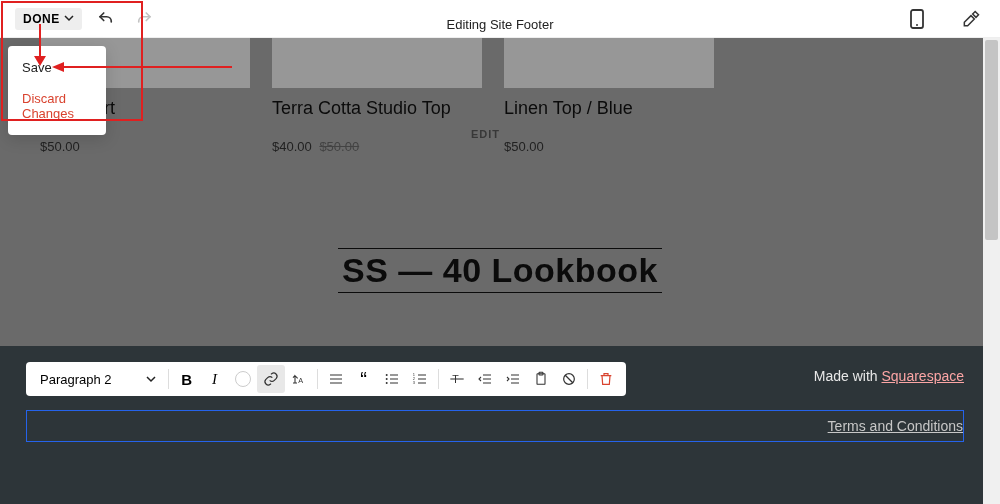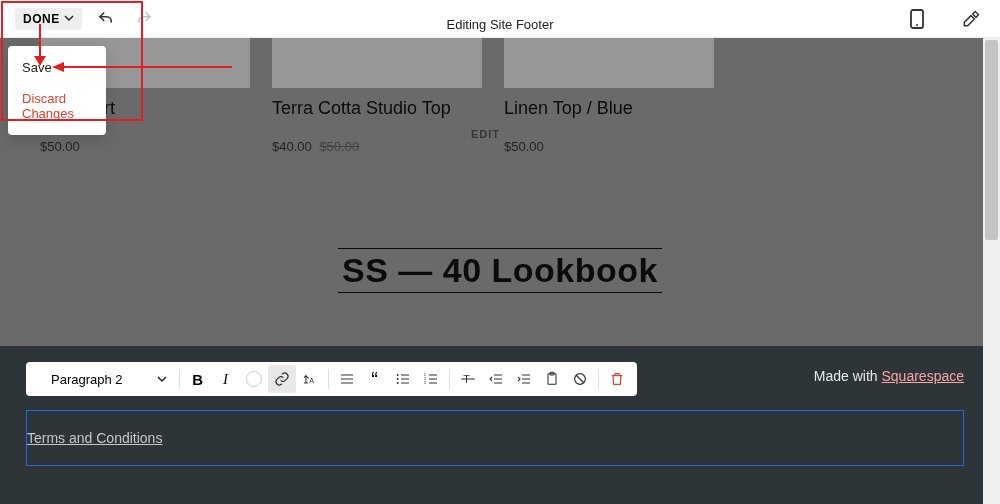--- a/index.html
+++ b/index.html
@@ -22,32 +22,32 @@
   .prod-img { width: 210px; height: 50px; background: #e5e5e5; }
   .prod-name { font-size: 18px; margin-top: 10px; color: #111; }
   .prod-price { font-size: 13px; margin-top: 20px; color: #333; }
   .prod-price .old { text-decoration: line-through; color: #666; margin-left: 4px; }
   .sale-badge { position: absolute; font-size: 11px; font-weight: 700; letter-spacing: 1px; color: #555; }
   .headline { position: absolute; left: 0; right: 0; top: 210px; text-align: center; }
   .headline h1 { display: inline-block; font-size: 34px; color: #111; border-top: 1.5px solid #111; border-bottom: 1.5px solid #111; padding: 2px 4px; font-weight: 700; letter-spacing: .5px; }
   .edit-page-btn { position: absolute; top: 248px; left: 50%; transform: translateX(-50%); background: #fff; padding: 8px 20px; font-size: 11px; font-weight: 700; letter-spacing: .5px; z-index: 5; cursor: pointer; }
   .footer { position: absolute; left: 0; right: 0; top: 308px; bottom: 0; background: #2d3539; z-index: 6; }
   .toolbar { position: absolute; left: 26px; top: 16px; height: 34px; background: #fff; border-radius: 4px; display: flex; align-items: center; padding: 0 6px; }
-  .tb-sel { display: flex; align-items: center; font-size: 13px; padding: 0 8px; gap: 34px; cursor: pointer; margin-left: 11px; }
+  .tb-sel { display: flex; align-items: center; font-size: 13px; padding: 0 8px; gap: 34px; cursor: pointer; }
   .tb-sep { width: 1px; height: 20px; background: #ddd; margin: 0 4px; }
   .tb-btn { width: 28px; height: 28px; display: flex; align-items: center; justify-content: center; cursor: pointer; border-radius: 3px; font-size: 15px; }
   .tb-btn.bold { font-weight: 700; }
   .tb-btn.ital { font-style: italic; font-family: Georgia, serif; }
   .tb-btn.active { background: #e8e8e8; }
   .tb-btn .swatch { width: 16px; height: 16px; border-radius: 50%; border: 1px solid #ccc; }
   .tb-btn svg { display: block; }
   .tb-btn.trash { color: #d9432f; }
   .made { position: absolute; right: 36px; top: 22px; color: #e8e8e8; font-size: 14px; }
   .made a { color: #fca5a5; }
-  .editbox { position: absolute; left: 26px; right: 36px; top: 64px; height: 56px; border: 1px solid #2563eb; display: flex; align-items: center; justify-content: flex-start; }
+  .editbox { position: absolute; left: 26px; right: 36px; top: 64px; height: 32px; border: 1px solid #2563eb; display: flex; align-items: center; justify-content: flex-end; }
   .editbox a { color: #c7c7c7; font-size: 14px; text-decoration: underline; }
   .scrollbar { position: absolute; right: 0; top: 0; bottom: 0; width: 17px; background: #f0f0f0; z-index: 30; }
   .scrollthumb { position: absolute; left: 2px; right: 2px; top: 2px; height: 200px; background: #c4c4c4; border-radius: 2px; }
   .red-box { position: absolute; border: 2px solid #e02020; pointer-events: none; z-index: 40; }
   .red-arrow-down { position: absolute; z-index: 41; pointer-events: none; }
   .red-arrow-left { position: absolute; z-index: 41; pointer-events: none; }
 </style>
 </head>
 <body>
 

